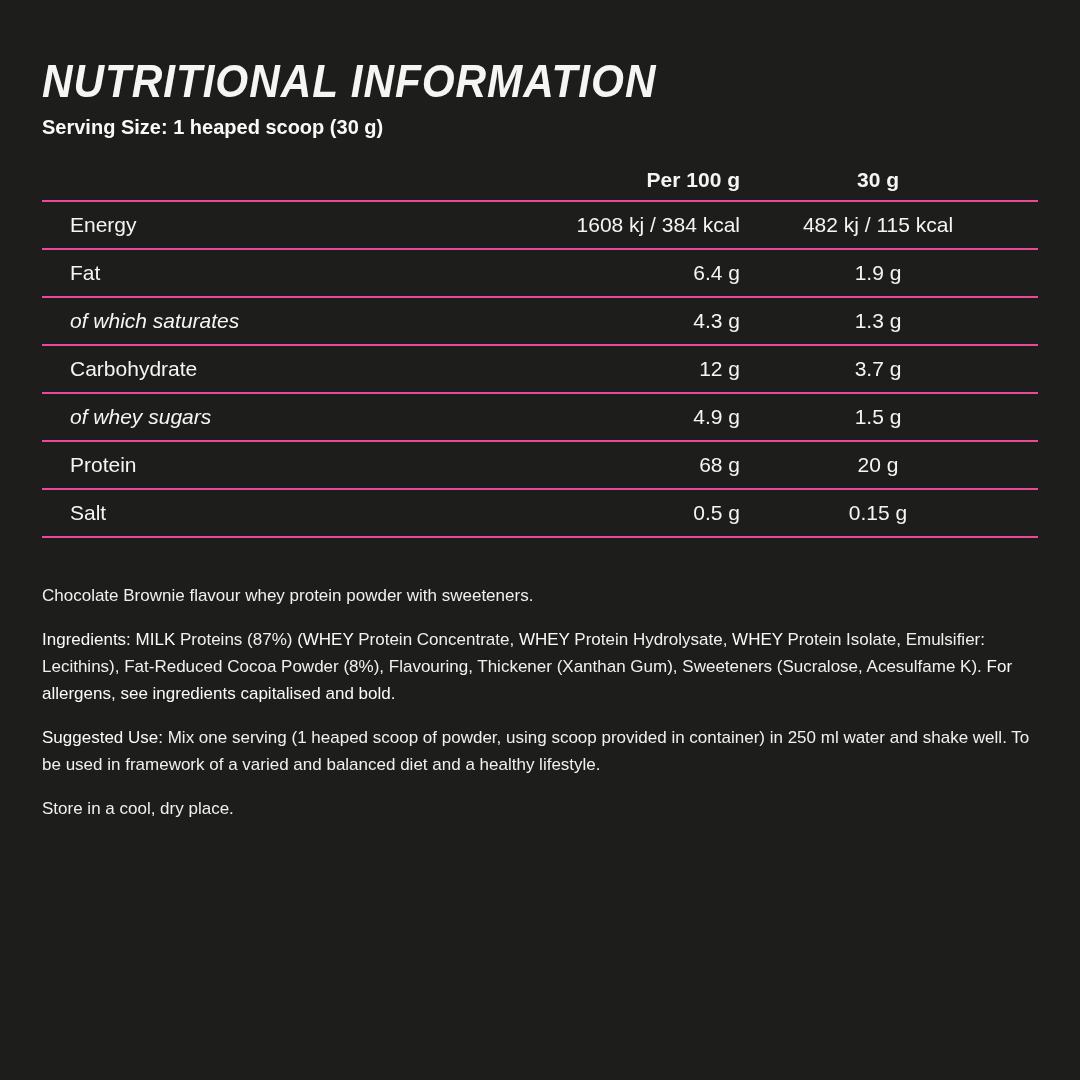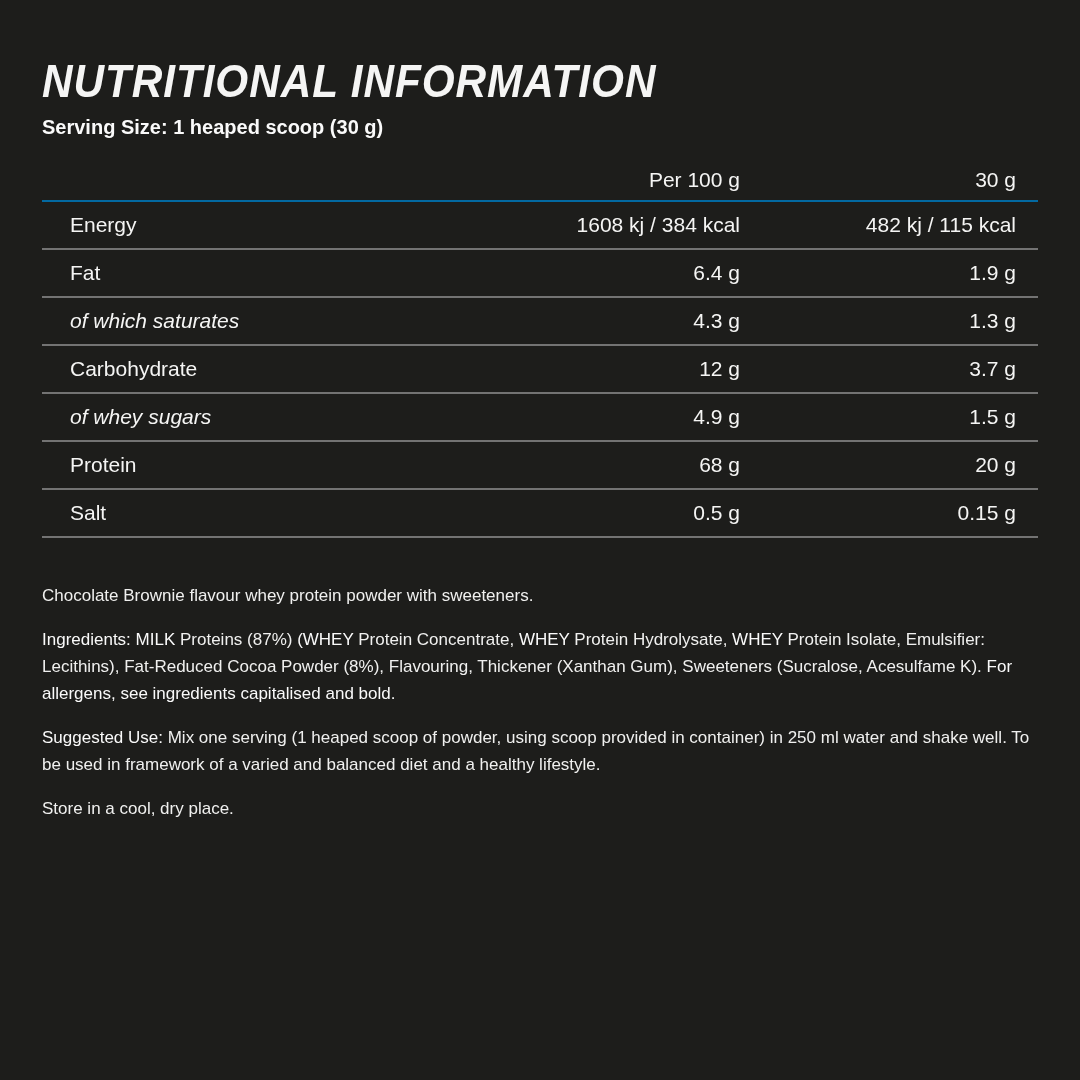--- a/index.html
+++ b/index.html
@@ -32,30 +32,30 @@
     font-weight: 700;
     color: #fafafa;
   }
   .ntable { margin-top: 20px; font-size: 21px; }
   .trow {
     display: grid;
     grid-template-columns: 1fr 340px 298px;
     align-items: center;
     height: 48px;
     box-sizing: border-box;
-    border-bottom: 2px solid #737373;
+    border-bottom: 2px solid #ec4899;
   }
   .trow.thead {
     height: 43px;
-    border-bottom: 2px solid #0369a1;
-    font-weight: 400;
+    border-bottom: 2px solid #ec4899;
+    font-weight: 700;
   }
   .c-label { padding-left: 28px; text-align: left; }
   .c-per100 { text-align: right; }
-  .c-per30 { text-align: right; padding-right: 22px; }
+  .c-per30 { text-align: center; padding-right: 22px; }
   .italic-label .c-label { font-style: italic; }
   .para {
     font-size: 17px;
     line-height: 27px;
     color: #f0f0ef;
     max-width: 996px;
   }
   .para b { font-weight: 400; color: #fafafa; }
   .p-desc { margin-top: 44px; }
   .p-ingredients { margin-top: 14px; }

